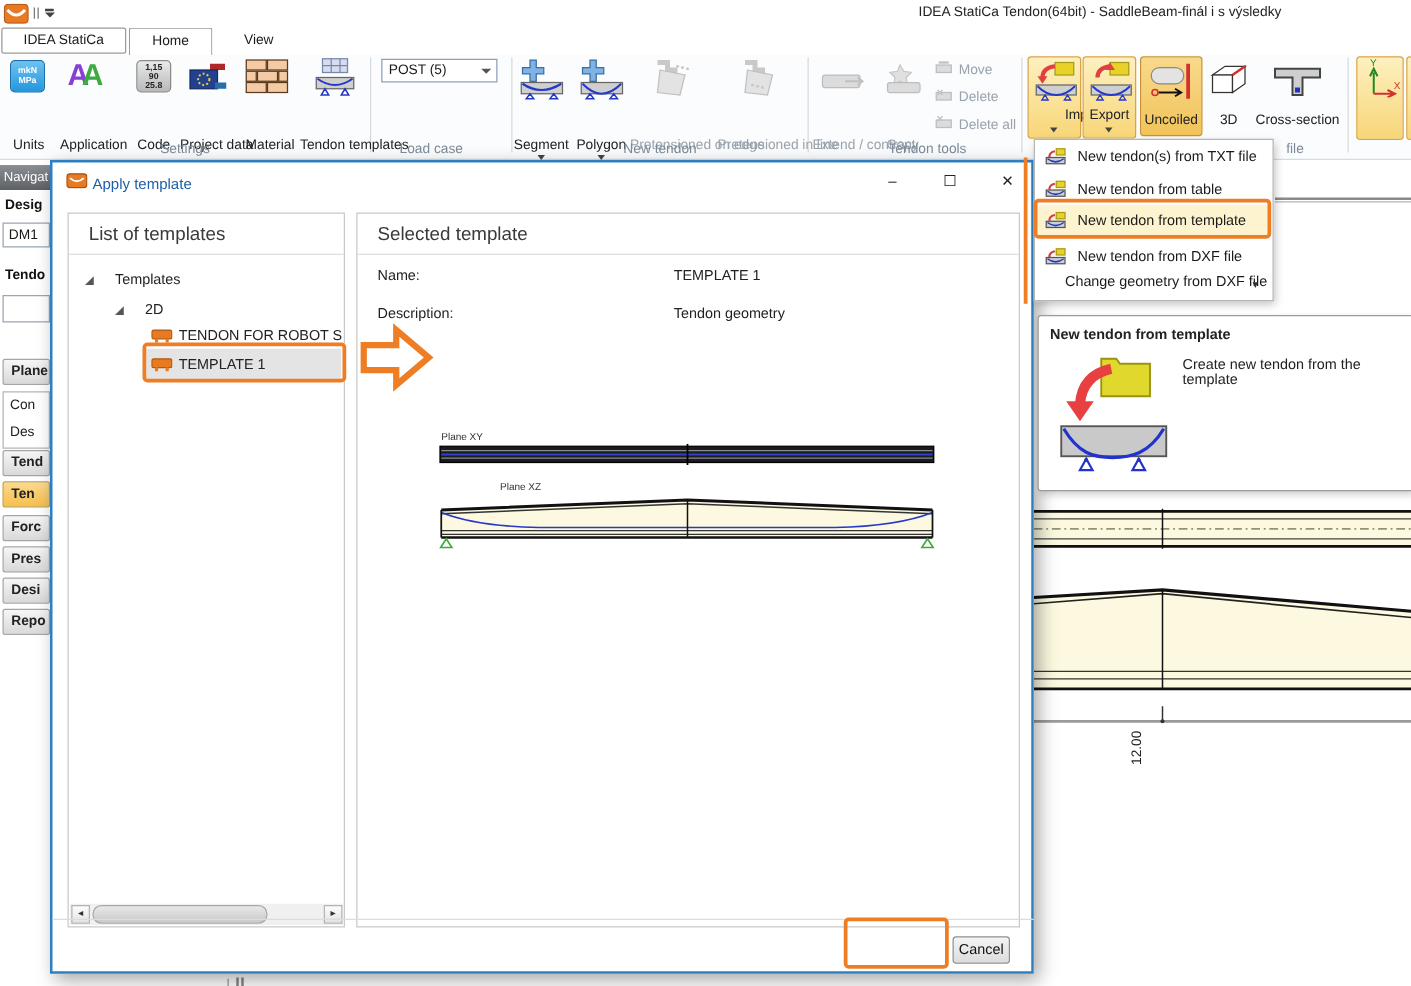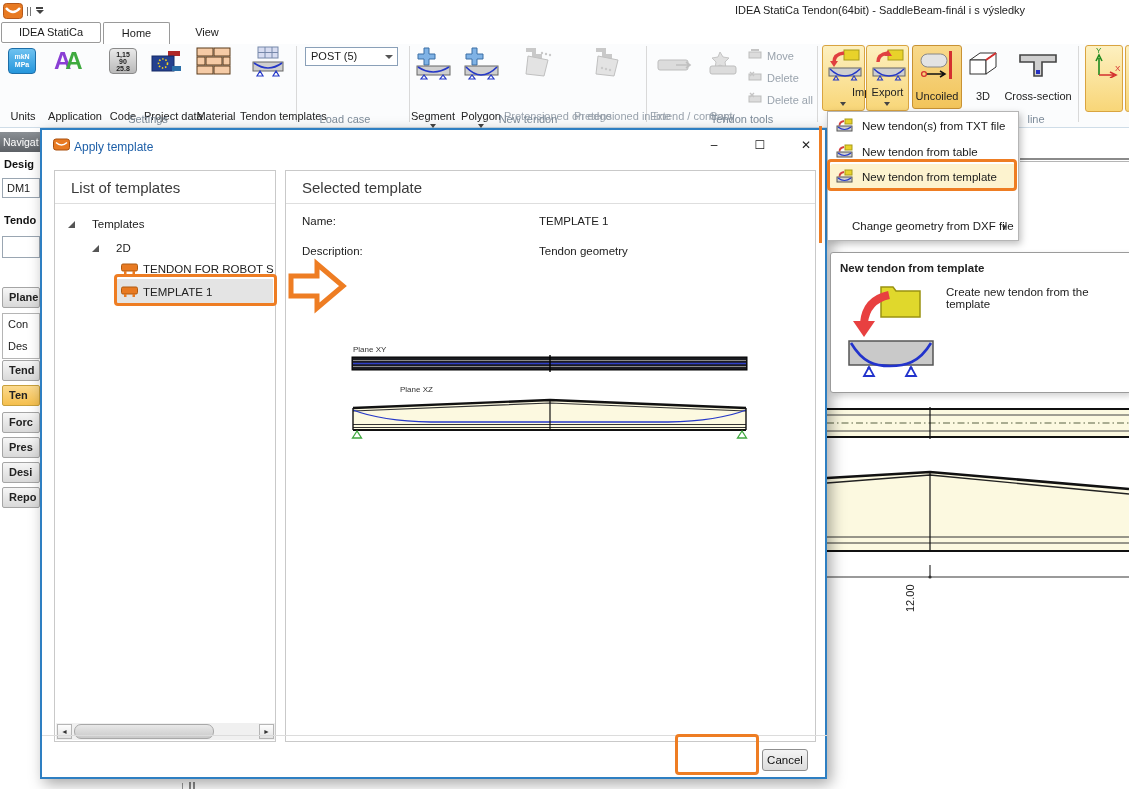--- a/index.html
+++ b/index.html
@@ -298,21 +298,21 @@
       </svg>
     </div>
     <div class="rbtn-label" style="left:966px;top:46px;width:34px;">3D</div>
     <div class="abs" style="left:1012px;top:6px;">
       <svg width="52" height="30">
         <polygon points="8,5 44,5 44,12 30,12 30,26 22,26 22,12 8,12" fill="#cfcfcf" stroke="#444" stroke-width="1.6"></polygon>
         <rect x="24" y="20" width="4" height="4" fill="#2430c0"></rect>
       </svg>
     </div>
     <div class="rbtn-label" style="left:1002px;top:46px;width:72px;">Cross-section</div>
-    <div class="rlabel" style="left:1016px;width:40px;">line</div>
+    <div class="rlabel" style="left:1016px;width:40px;">file</div>
 
     <div class="orange-btn" style="left:1085px;top:1px;width:38px;height:67px;">
       <svg class="abs" style="left:6px;top:4px;" width="28" height="28">
         <path d="M7 25 V8 m-3 3 l3 -6 3 6" stroke="#1f8a1f" stroke-width="1.6" fill="none"></path>
         <path d="M7 25 H22 m-4 -3 l6 3 -6 3" stroke="#d43030" stroke-width="1.6" fill="none"></path>
       </svg>
       <span class="abs" style="left:10px;top:0px;color:#1f8a1f;font-size:8px;">Y</span>
       <span class="abs" style="left:29px;top:18px;color:#d43030;font-size:8px;">X</span>
       <div class="rbtn-label" style="left:0;top:44px;width:36px;font-size:12px;margin-left:31px;">XY</div>
     </div>
@@ -467,20 +467,29 @@
     </div>
     <div class="menu-item menu-hl" style="top:52px;height:26px;">
       <svg class="abs" style="left:6px;top:5px;" width="17" height="16">
         <rect x="9" y="1" width="7" height="5" fill="#e8d22a" stroke="#a89b18"></rect>
         <path d="M8 3 C4.5 3.6 3.5 5.5 3.5 7.5" stroke="#d44040" stroke-width="1.8" fill="none"></path>
         <rect x="1" y="8" width="15" height="5" fill="#cfcfcf" stroke="#555"></rect>
         <path d="M2 9 Q8.5 14 15 9" stroke="#2538c8" stroke-width="1.2" fill="none"></path>
       </svg>
       <span class="lbl" style="top:7px;">New tendon from template</span>
     </div>
+    <div class="menu-item" style="top:84px;">
+      <svg class="abs" style="left:6px;top:2px;" width="17" height="16">
+        <rect x="9" y="1" width="7" height="5" fill="#e8d22a" stroke="#a89b18"></rect>
+        <path d="M8 3 C4.5 3.6 3.5 5.5 3.5 7.5" stroke="#d44040" stroke-width="1.8" fill="none"></path>
+        <rect x="1" y="8" width="15" height="5" fill="#cfcfcf" stroke="#555"></rect>
+        <path d="M2 9 Q8.5 14 15 9" stroke="#2538c8" stroke-width="1.2" fill="none"></path>
+      </svg>
+      <span class="lbl">New tendon from DXF file</span>
+    </div>
     <div class="menu-item" style="top:104px;">
       <span class="lbl" style="left:22px;">Change geometry from DXF file</span>
       <span class="sub-arr abs" style="left:172px;top:6px;">▾</span>
     </div>
   </div>
 
   <div class="tooltip">
     <div class="tt-title">New tendon from template</div>
     <svg class="abs" style="left:14px;top:26px;" width="96" height="108">
       <path d="M36 8 h12 l3 4 h24 v26 h-39 z" fill="#e0d82c" stroke="#9a9210" stroke-width="1.5"></path>

